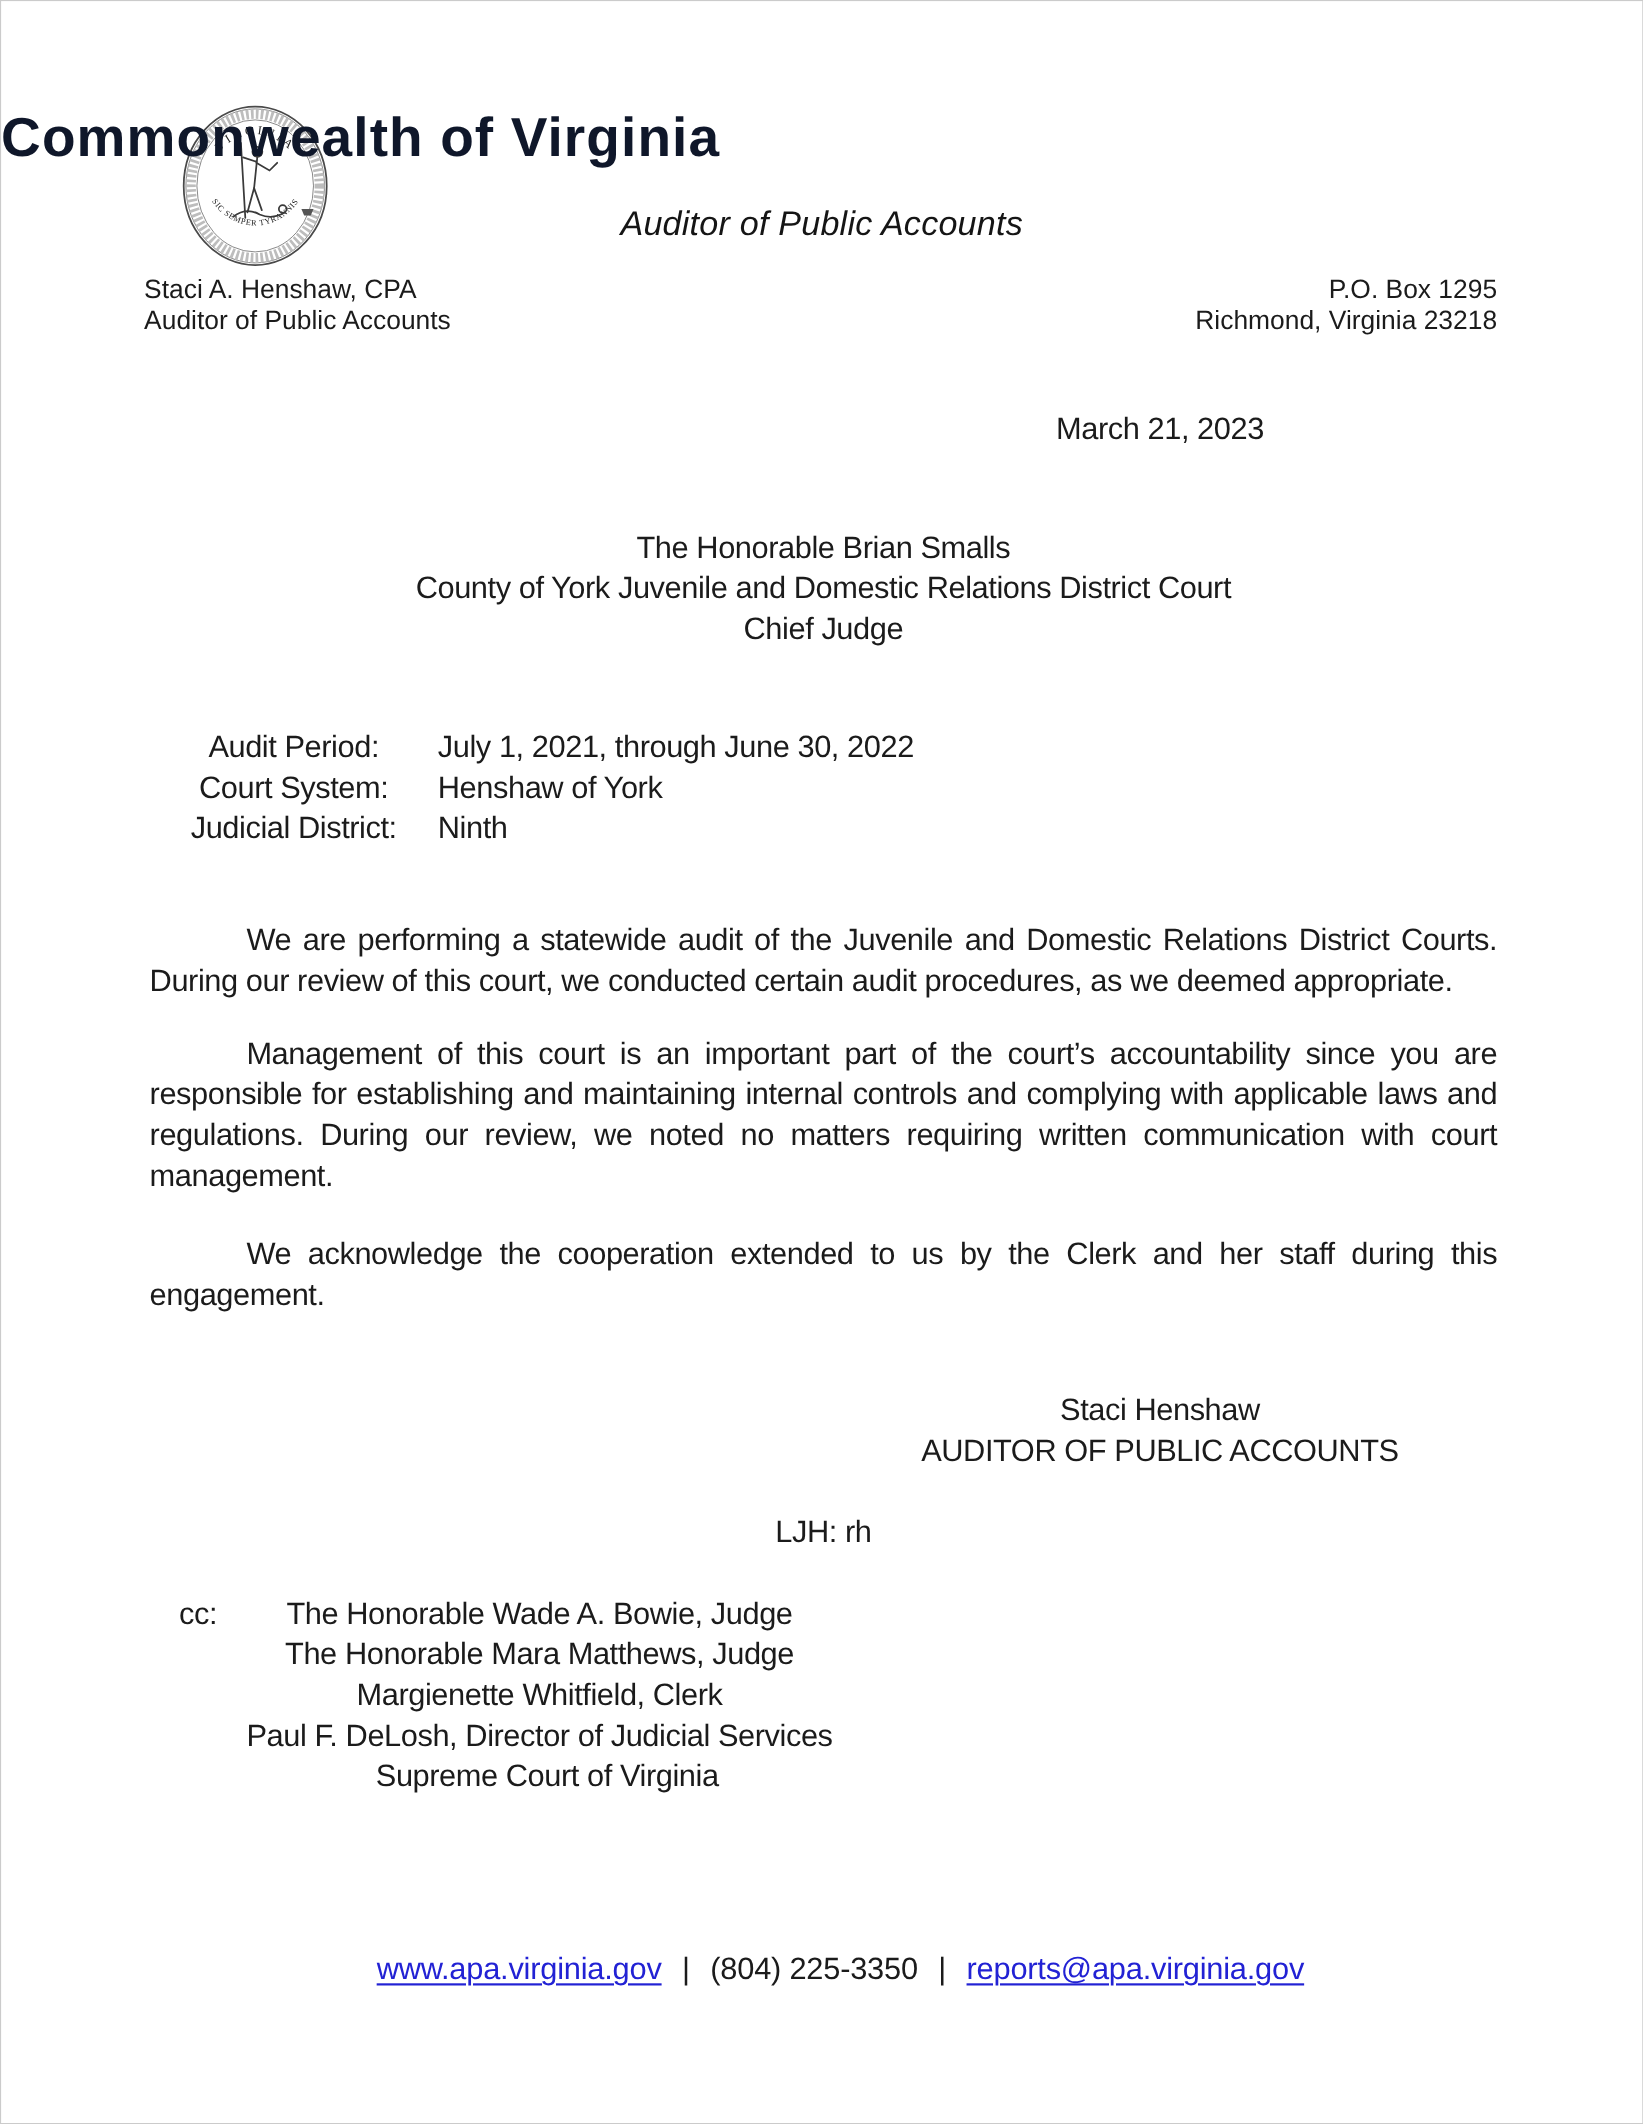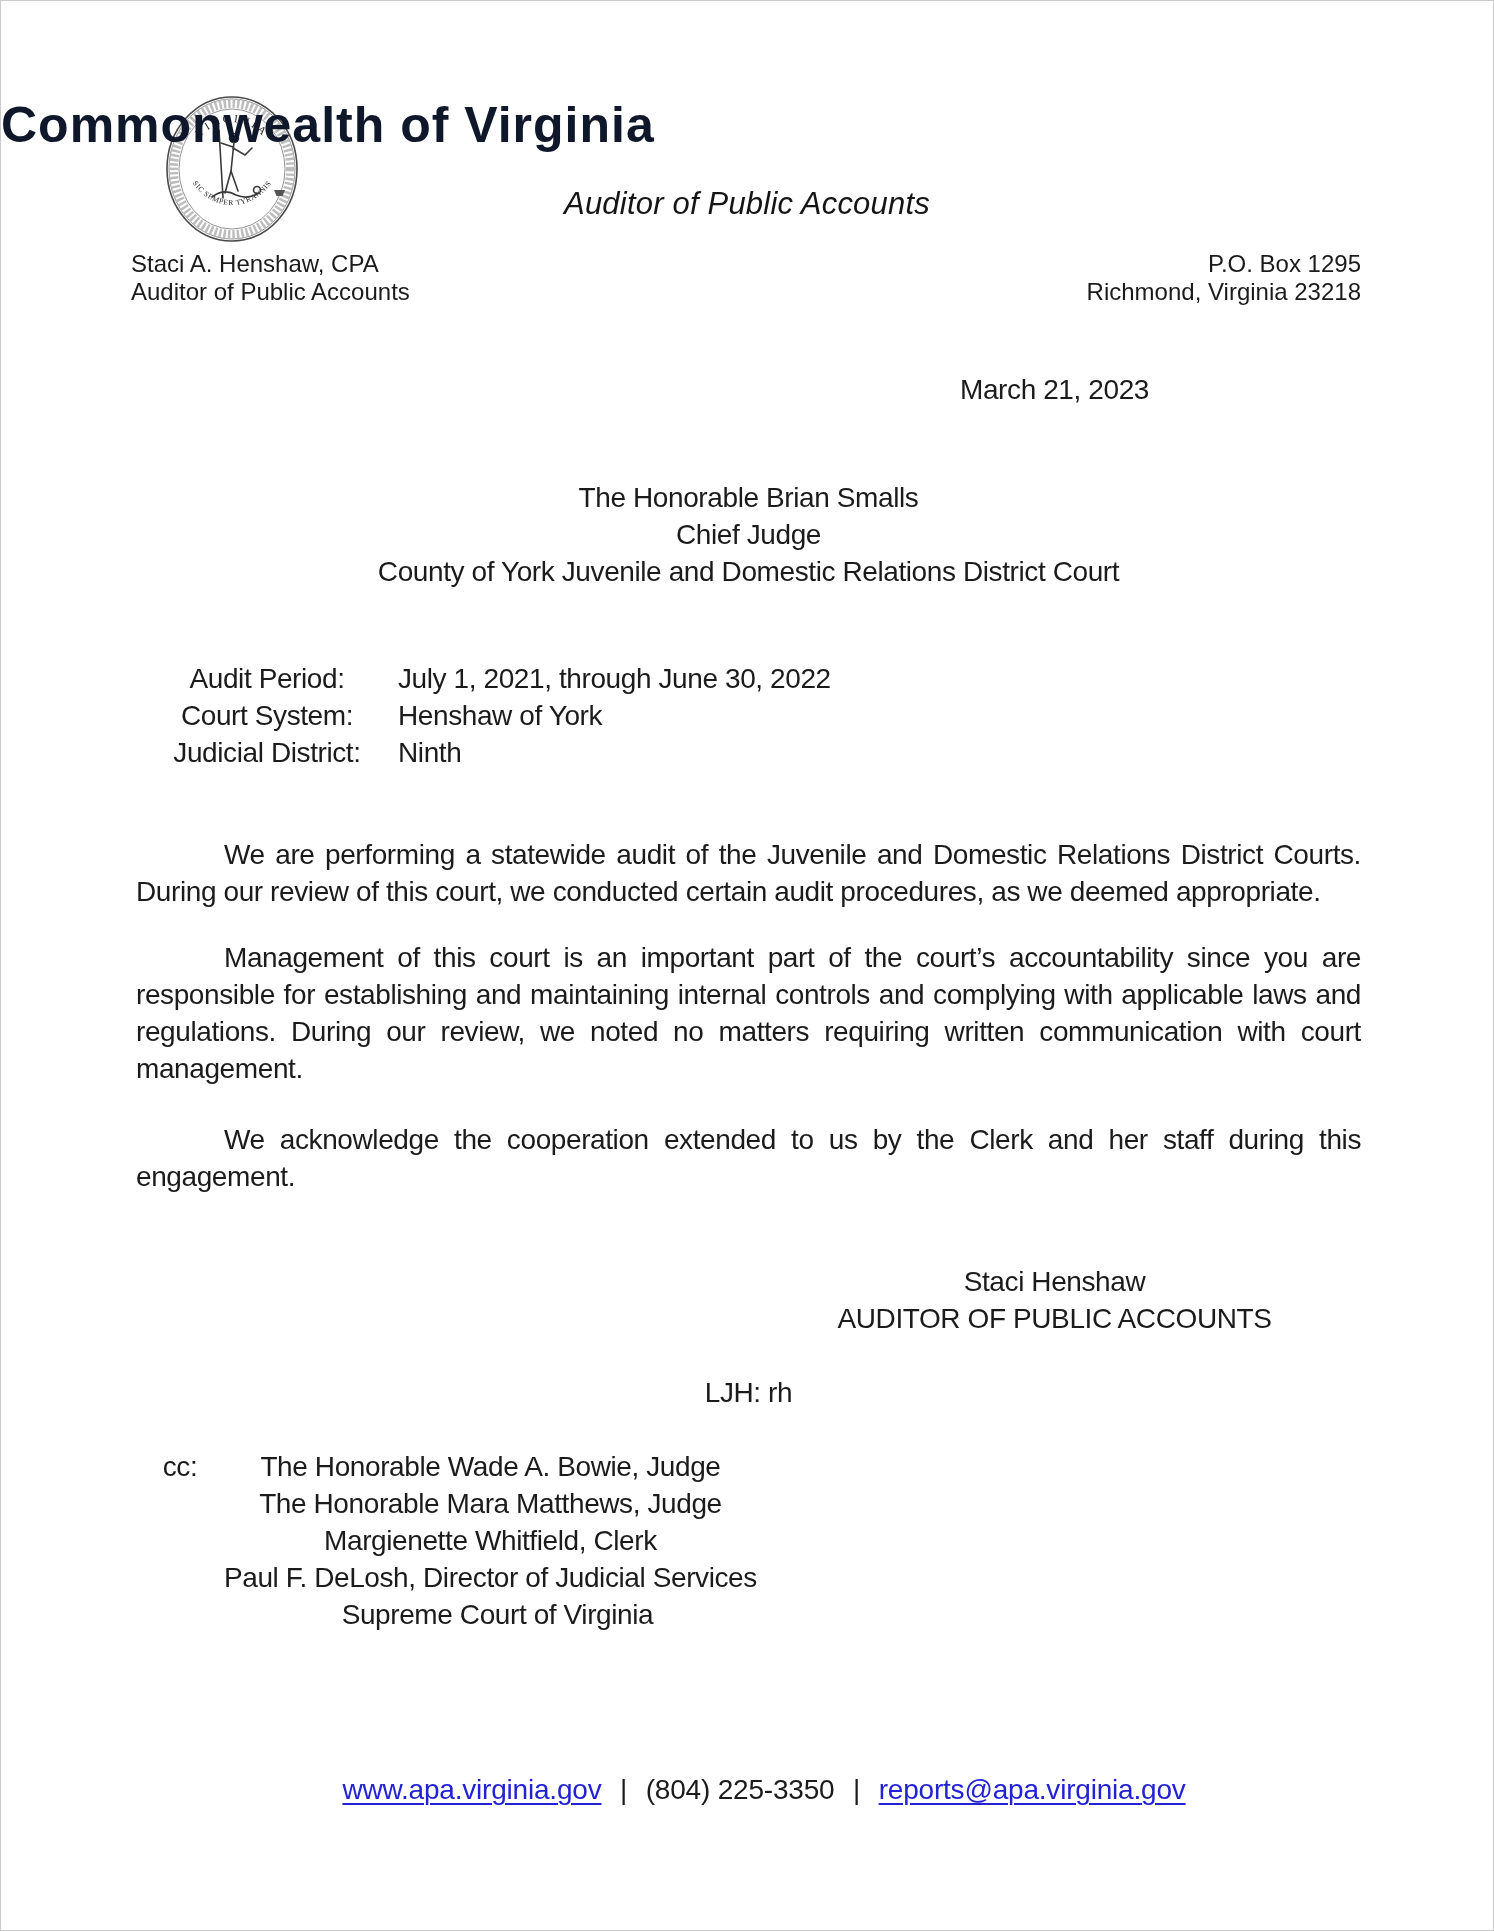--- a/index.html
+++ b/index.html
@@ -112,22 +112,22 @@
 
   <div class="abs address-block">
     <div>P.O. Box 1295</div>
     <div>Richmond, Virginia 23218</div>
   </div>
 
   <div class="abs line date-line">March 21, 2023</div>
 
   <div class="abs block recipient">
     <div>The Honorable Brian Smalls</div>
+    <div>County of York Juvenile and Domestic Relations District Court</div>
     <div>Chief Judge</div>
-    <div>County of York Juvenile and Domestic Relations District Court</div>
   </div>
 
   <div class="abs block audit-block">
     <div class="audit-row">
       <div class="audit-label">Audit Period:</div>
       <div>July 1, 2021, through June 30, 2022</div>
     </div>
     <div class="audit-row">
       <div class="audit-label">Court System:</div>
       <div>Henshaw of York</div>

